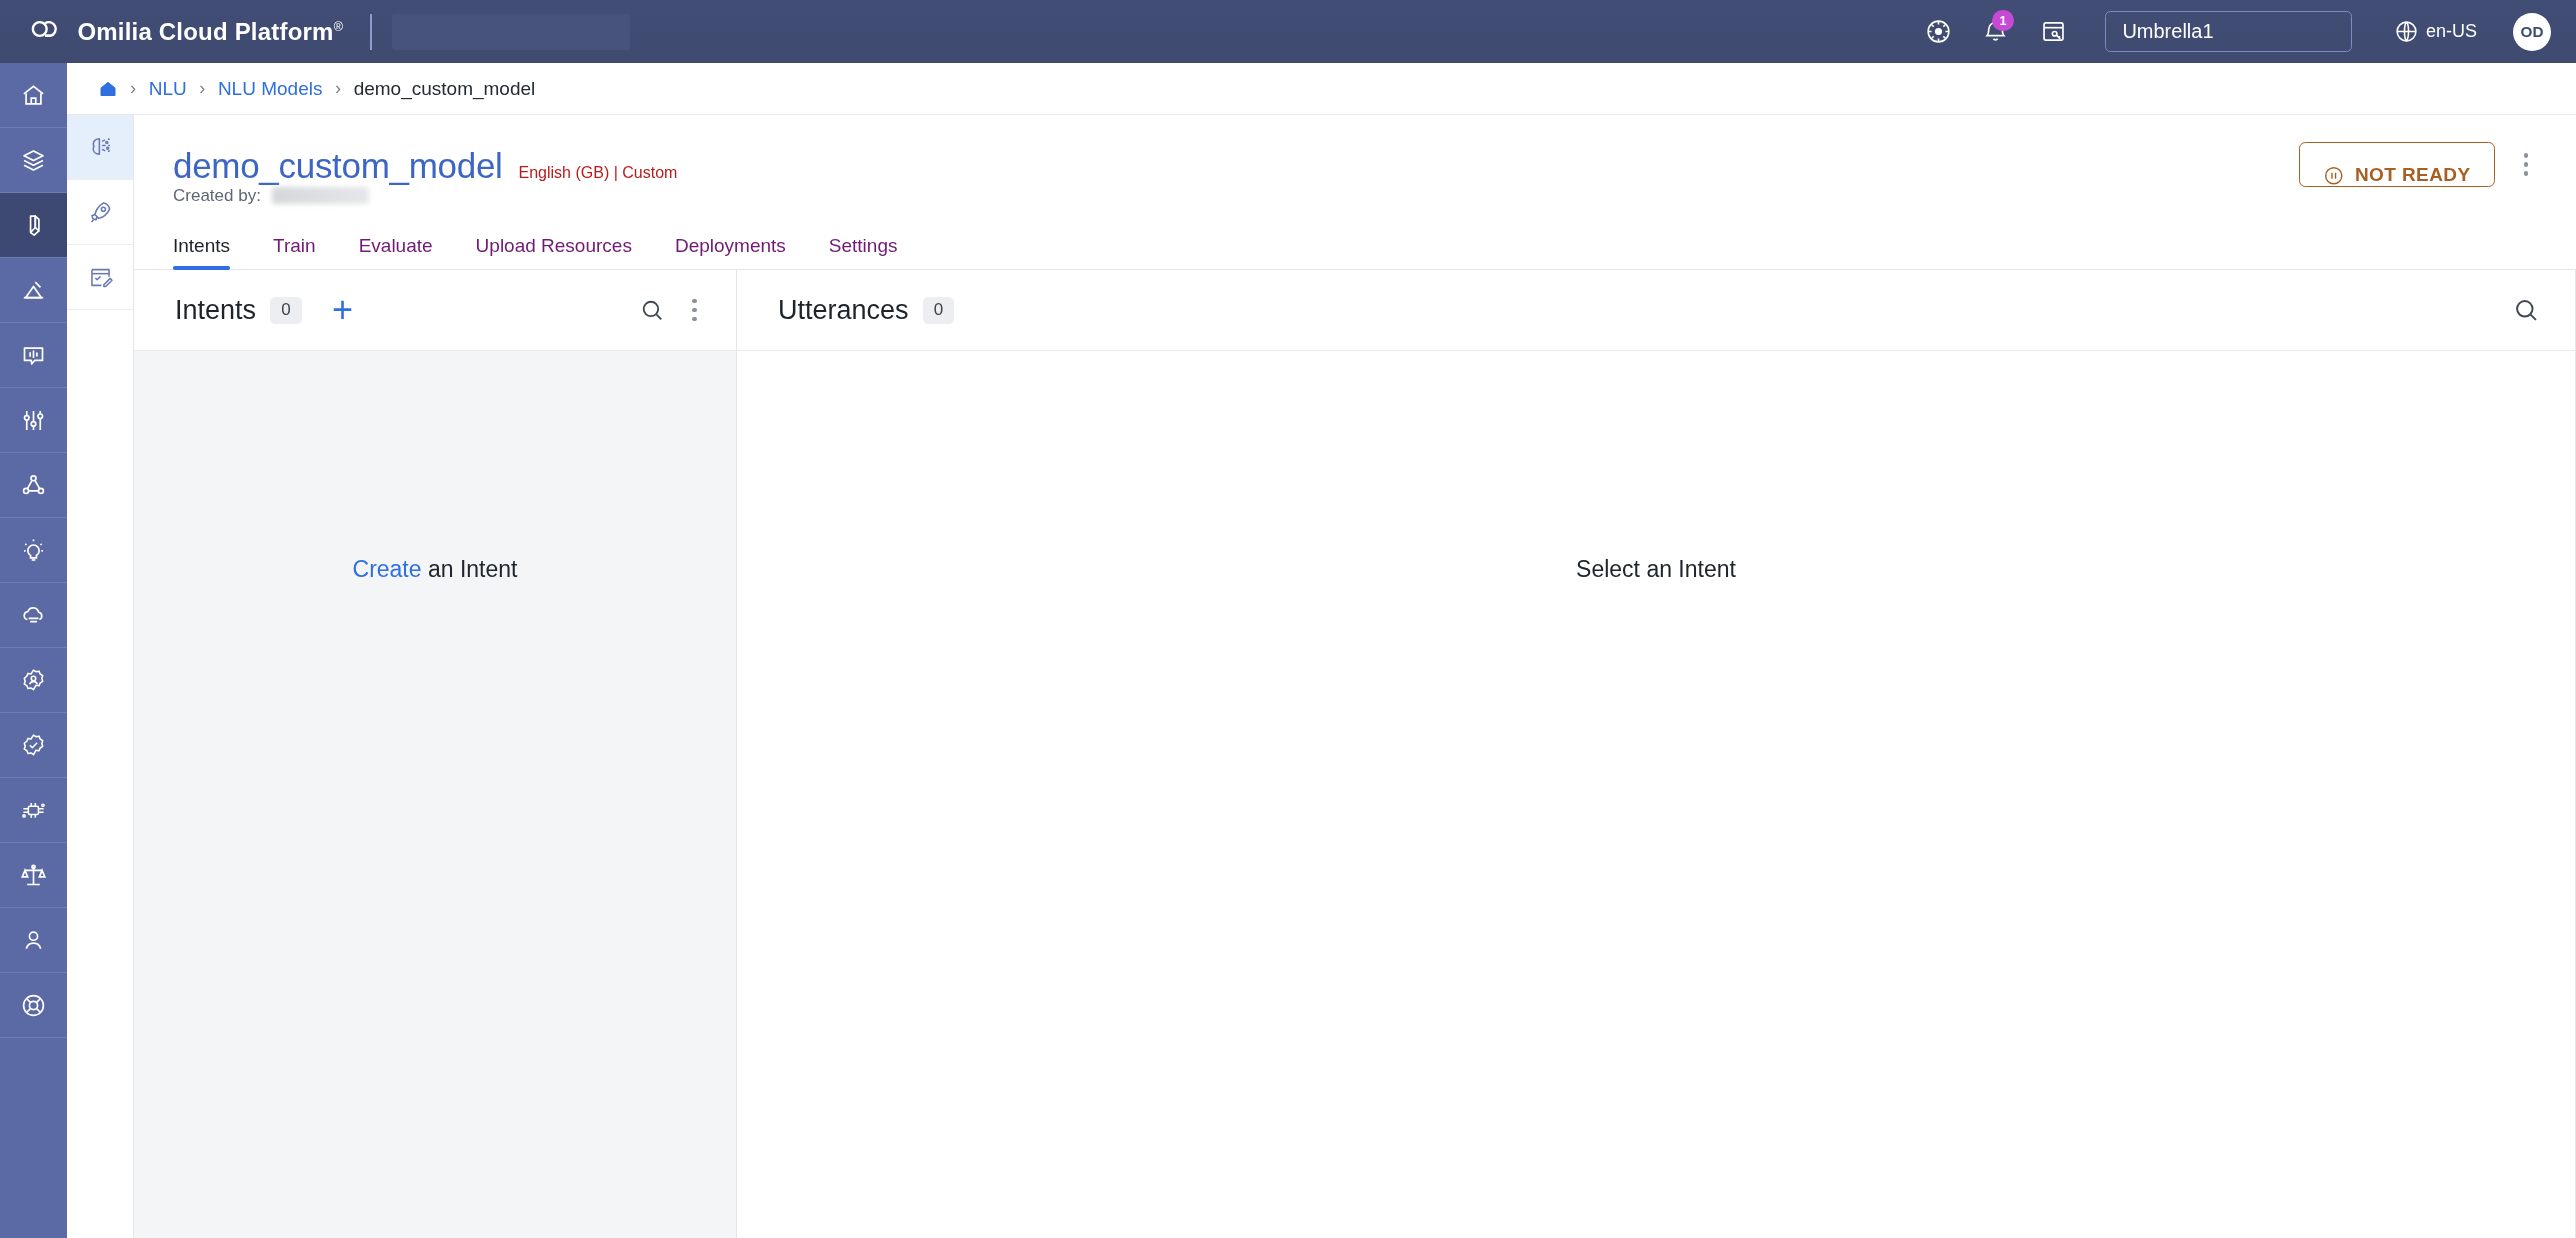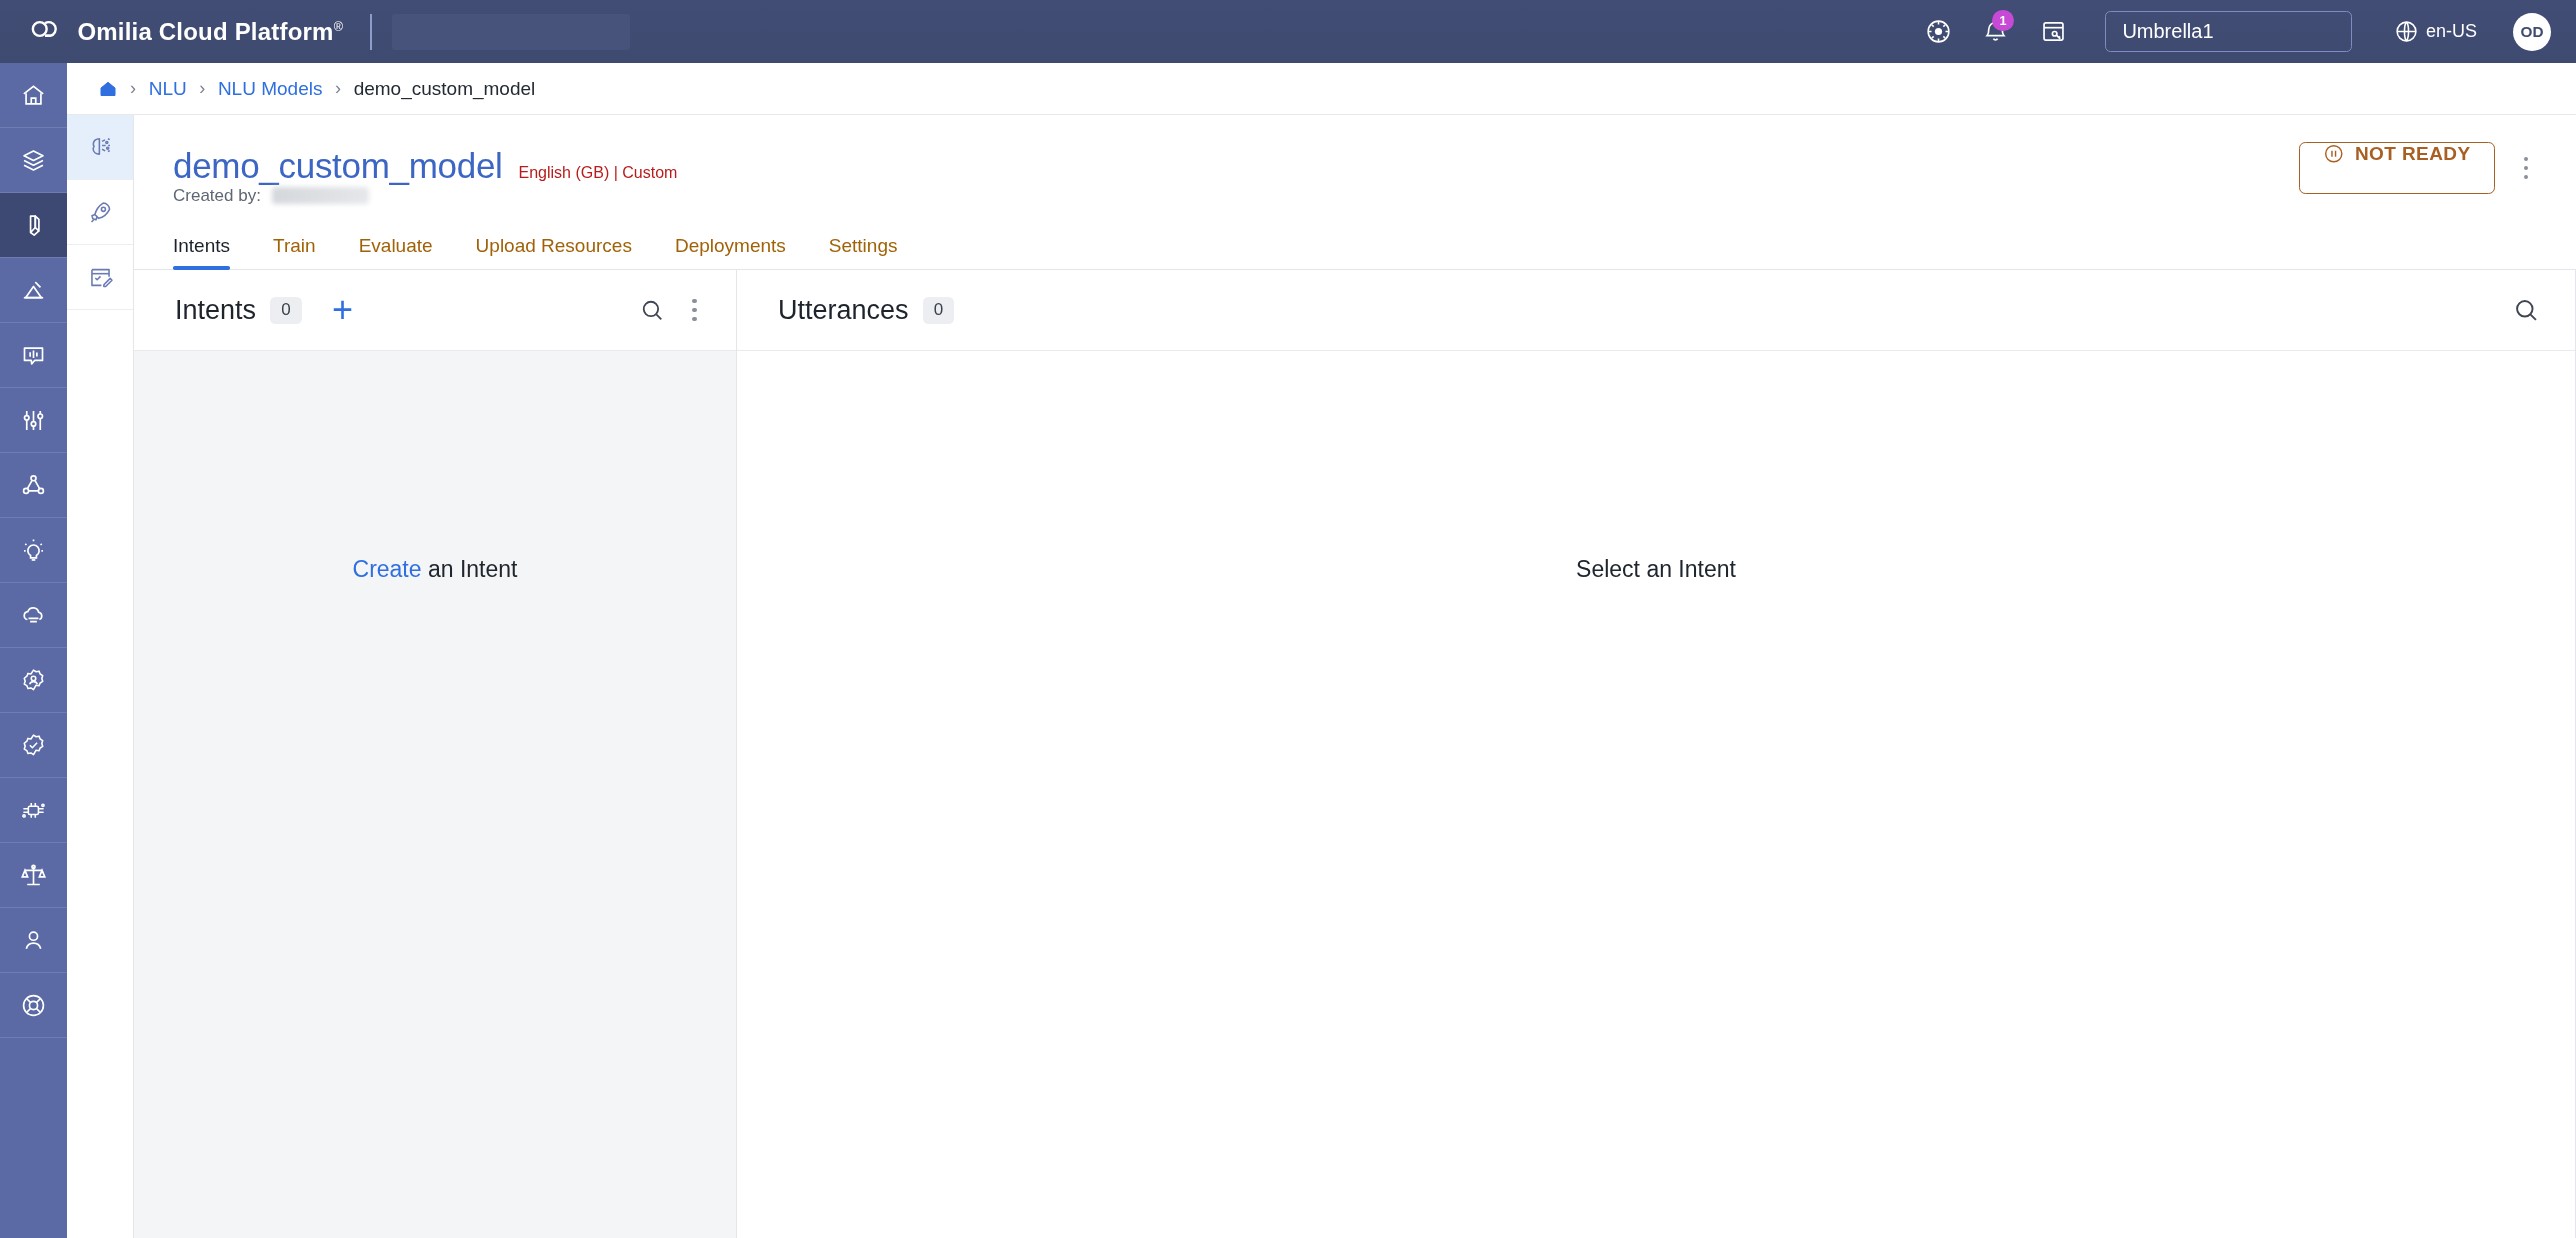--- a/index.html
+++ b/index.html
@@ -90,30 +90,30 @@
   .copy-btn { width: 23px; height: 23px; cursor: pointer; display:flex; align-items:center; }
   .created-line { margin-top: 0; display: flex; align-items: center; gap: 10.8px; font-size: 17px; color: #5e6773; }
   .redacted {
     width: 97px; height: 17px; border-radius: 3.6px;
     background: linear-gradient(90deg, rgba(205,208,213,.85), rgba(225,227,231,.85));
     filter: blur(2.7px);
   }
 
   .head-actions { position: absolute; right: 39px; top: 27px; display: flex; align-items: center; gap: 20px; }
   .status-pill {
-    display: flex; align-items: flex-start; gap: 10.8px; height: 52px; padding: 0 23px;
+    display: flex; align-items: flex-end; gap: 10.8px; height: 45px; padding: 0 23px;
     border: 1.3px solid #a95f22; border-radius: 6.3px; color: #a95f22;
     font-size: 19px; font-weight: 700; letter-spacing: 0.4px; background: #fff; cursor: pointer;
   }
   .kebab { display: flex; flex-direction: column; gap: 4.5px; padding: 7.2px 9px; cursor: pointer; }
   .kebab i { width: 4.5px; height: 4.5px; border-radius: 50%; background: #8a9099; display: block; }
 
   .tabs { display: flex; gap: 0; padding: 0 39px; margin-top: 29px; border-bottom: 0.9px solid #e3e6eb; }
   .tab {
-    font-size: 19px; color: #a16207; padding: 0 0 12.6px 0; margin-right: 43px;
+    font-size: 19px; color: #701a75; padding: 0 0 12.6px 0; margin-right: 43px;
     cursor: pointer; position: relative; white-space: nowrap;
   }
   .tab.active { color: #1c222b; }
   .tab.active::after {
     content: ""; position: absolute; left: 0; right: 0; bottom: -0.9px; height: 3.6px; background: #2f6fe0; border-radius: 1.8px;
   }
 
   .panels { flex: 1; display: flex; min-height: 0; }
 
   .panel-intents { width: 603px; min-width: 603px; display: flex; flex-direction: column;

